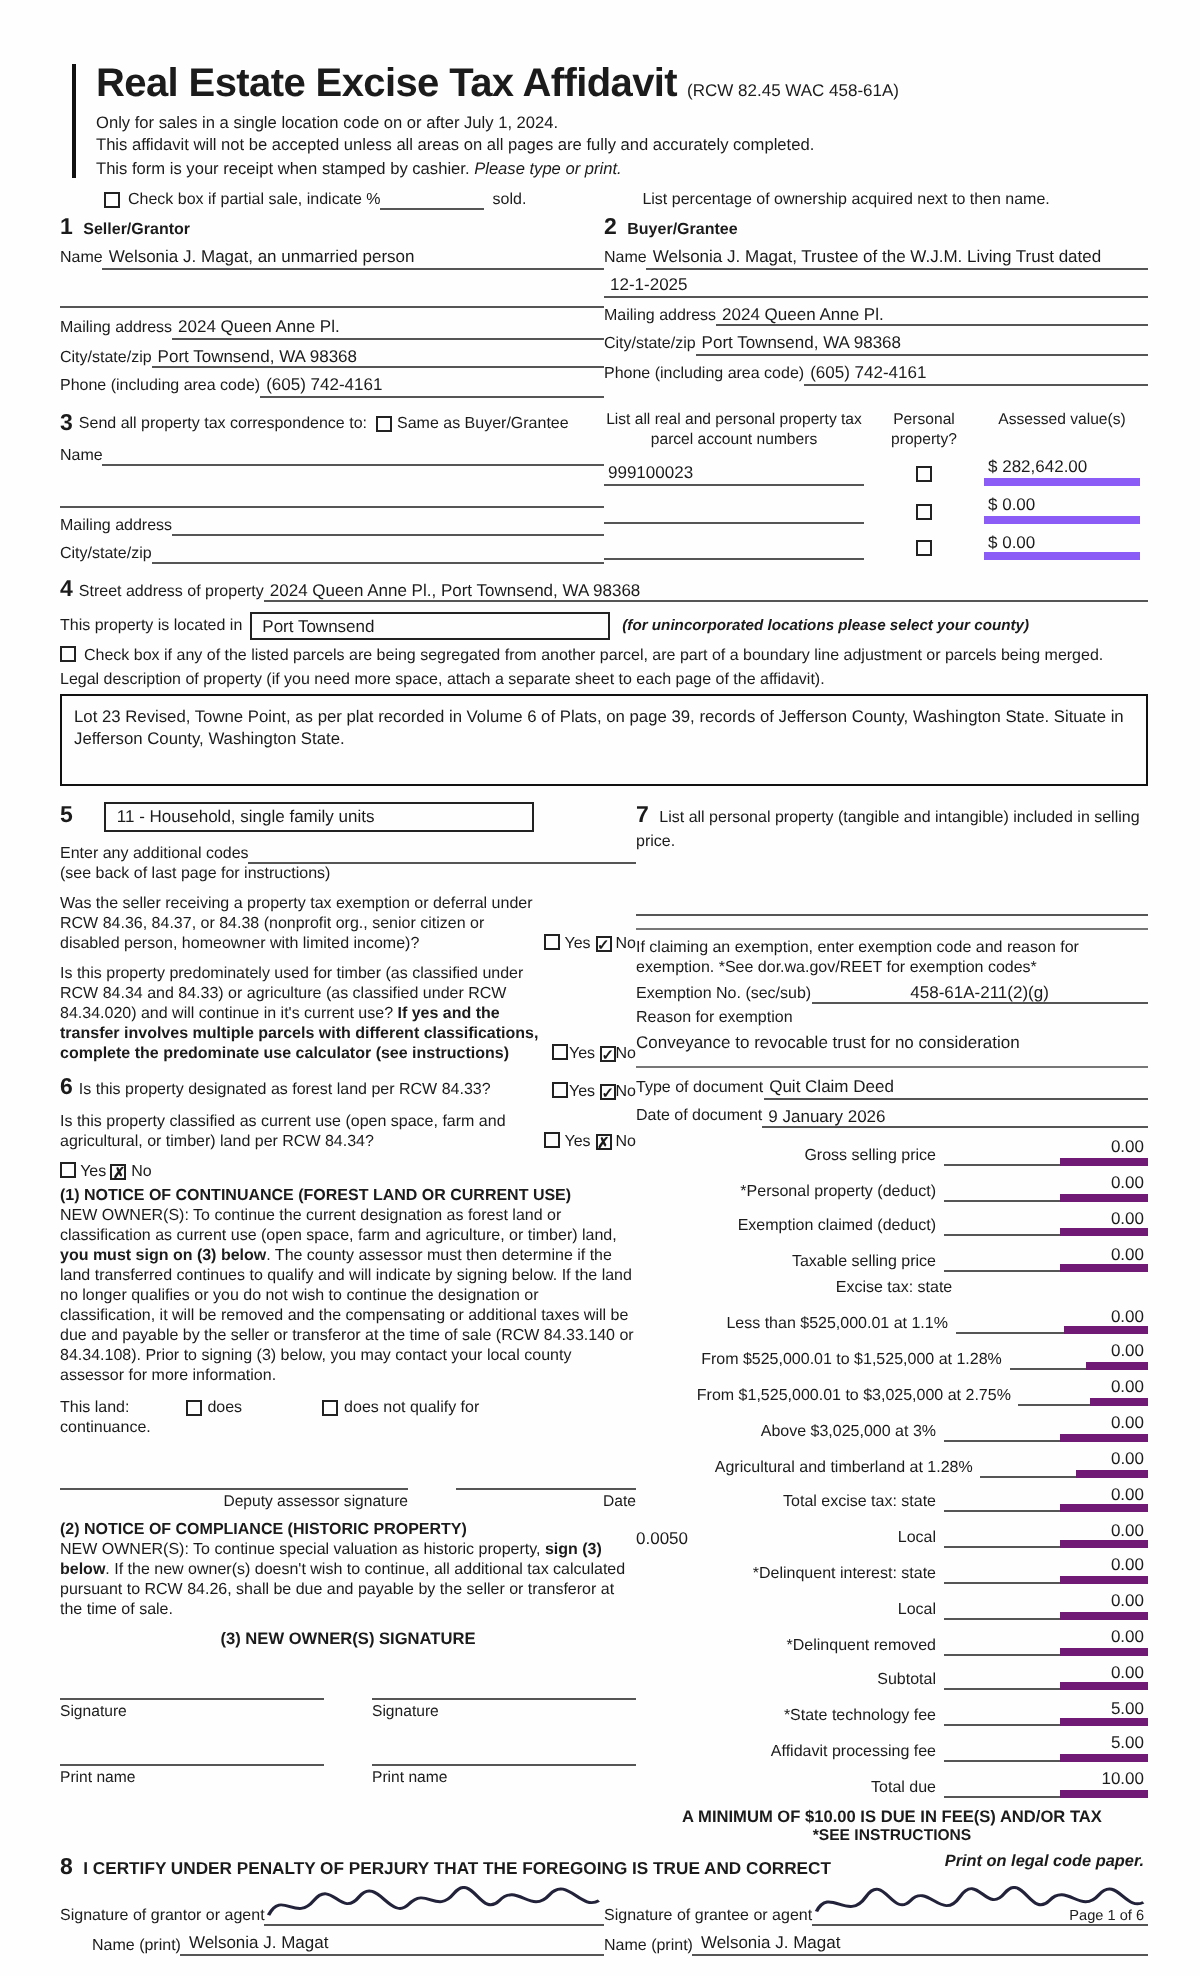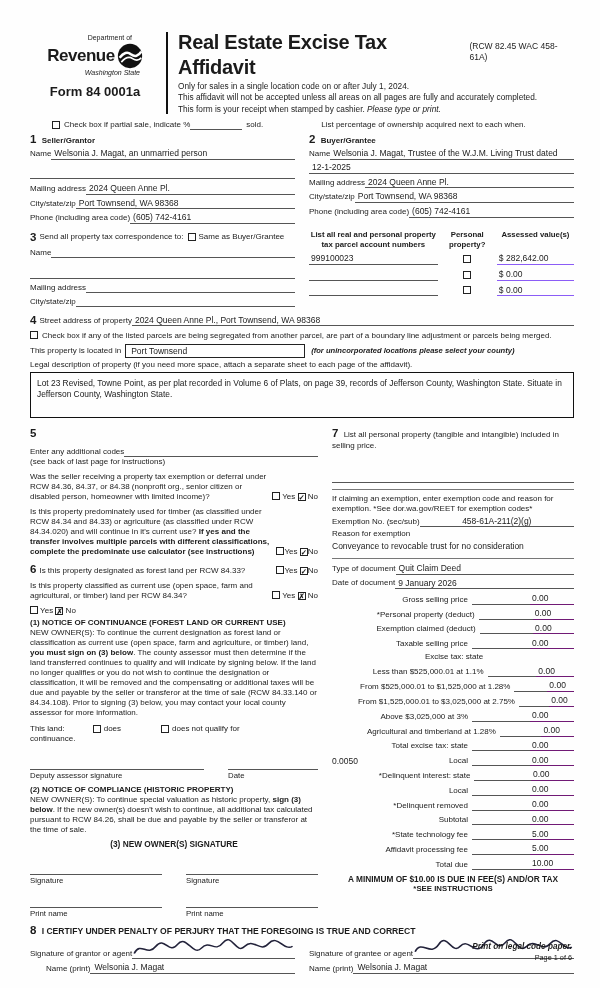--- a/index.html
+++ b/index.html
@@ -27,97 +27,84 @@
   .sub { font-size:8.3px; margin-top:1px; }
   .it { font-style:italic; }
   
   .row { display:flex; align-items:center; }
   .cb { display:inline-block; width:8px; height:8px; border:1px solid #222; background:#fff;
         font-size:7.5px; line-height:7px; text-align:center; vertical-align:-1px; font-weight:bold; }
   .fld { border-bottom:1px solid #555; flex:1; min-height:10px; padding:0 3px; }
   .lbl { white-space:nowrap; }
   .secnum { font-size:11.5px; font-weight:bold; margin-right:3px; }
   .fill { font-size:8.5px; }
-  .two-col { display:flex; gap:14px; }
+  .two-col { display:flex; }
   .col { flex:1; min-width:0; }
   .mt2{margin-top:2px}.mt3{margin-top:3px}.mt4{margin-top:4px}.mt6{margin-top:6px}.mt8{margin-top:8px}
   .small { font-size:7.6px; }
   .b { font-weight:bold; }
   
-  .parcel-head { display:flex; font-weight:bold; font-size:7.8px; text-align:center; }
+  .parcel-head { display:flex; font-weight:normal; font-size:7.8px; text-align:center; }
   .parcel-row { display:flex; align-items:flex-end; margin-top:4px; }
   .pr-num { width:130px; border-bottom:1px solid #555; min-height:10px; padding:0 2px; }
   .pr-cb { width:60px; text-align:center; }
-  .pr-val { width:78px; border-bottom:1px solid #8b5cf6; text-align:left; padding:0 2px; min-height:10px; }
+  .pr-val { width:78px; border-bottom:4px solid #8b5cf6; text-align:left; padding:0 2px; min-height:10px; }
   
   .box { border:1.3px solid #222; padding:1px 5px; }
   .legal-box { border:1.4px solid #111; padding:5px 6px 18px 6px; margin-top:2px; font-size:8.4px; }
   
   .q { display:flex; gap:4px; margin-top:5px; }
   .q-text { flex:1; }
   .q-ans { white-space:nowrap; align-self:flex-end; }
   
   .tax-row { display:flex; align-items:flex-end; margin-top:3.2px; }
   .tax-rate { width:46px; font-size:8.5px; }
   .tax-label { flex:1; text-align:right; white-space:nowrap; padding-left:2px; }
   .tax-line { width:58px; border-bottom:1px solid #555; margin-left:4px; }
-  .tax-value { width:44px; border-bottom:1px solid #701a75; padding:0 2px; }
+  .tax-value { width:44px; text-align:right; border-bottom:4px solid #701a75; padding:0 2px; }
   .tax-row.center { justify-content:center; }
   .tax-row.center .tax-label { flex:0 0 auto; text-align:center; }
   
   .sig-line { display:flex; align-items:flex-end; }
   .sig-svg { height:20px; margin-bottom:-4px; }
   .underfld { border-bottom:1px solid #555; flex:1; min-height:10px; position:relative; }
   .pair { display:flex; gap:24px; }
   .pair .half { flex:1; }
   .cap { font-size:7.8px; margin-top:1px; }
   hr.thin { border:none; border-top:1px solid #777; margin:6px 0 4px 0; }
   .print-note { position:absolute; right:28px; bottom:26px; text-align:right; }
   .print-note .n1 { font-style:italic; font-weight:bold; font-size:8.2px; }
-  .print-note .n2 { font-size:7.3px; margin-top:1px; }
+  .print-note .n2 { font-size:7.3px; margin-top:17px; }
   .center-b { text-align:center; font-weight:bold; font-size:8.3px; }
   .center-s { text-align:center; font-size:7.8px; }
 </style>
 </head>
 <body>
 
 <div class="page">
 
   <div class="hdr">
-    <div class="hdr-left">
-      <div class="dept-sm">Department of</div>
-      <div class="rev-row">
-        <span class="rev-name">Revenue</span>
-        <svg class="logo" viewBox="0 0 30 30">
-          <circle cx="15" cy="15" r="14" fill="#111"></circle>
-          <path d="M3 17 Q10 8 16 13 Q23 18 28 10" stroke="#fff" stroke-width="3" fill="none"></path>
-          <path d="M5 22 Q12 14 18 18 Q24 22 28 17" stroke="#fff" stroke-width="2" fill="none"></path>
-        </svg>
-      </div>
-      <div class="wa-state">Washington State</div>
-      <div class="form-no">Form 84 0001a</div>
-    </div>
     <div class="hdr-div"></div>
     <div class="hdr-right">
       <div class="title-row">
         <span class="title">Real Estate Excise Tax Affidavit</span>
         <span class="title-ref">(RCW 82.45 WAC 458-61A)</span>
       </div>
       <div class="sub">Only for sales in a single location code on or after July 1, 2024.</div>
       <div class="sub">This affidavit will not be accepted unless all areas on all pages are fully and accurately completed.</div>
       <div class="sub"><span>This form is your receipt when stamped by cashier. </span><span class="it">Please type or print.</span></div>
     </div>
   </div>
 
   <div class="row" style="margin:4px 0 2px 22px;">
     <span class="cb"></span>
     <span class="lbl" style="margin-left:4px;">Check box if partial sale, indicate %</span>
     <span class="fld" style="max-width:52px;"></span>
     <span class="lbl" style="margin-left:4px;">sold.</span>
-    <span class="lbl" style="margin-left:58px;">List percentage of ownership acquired next to each when.</span>
+    <span class="lbl" style="margin-left:58px;">List percentage of ownership acquired next to then name.</span>
   </div>
 
   <div class="two-col">
     <div class="col">
       <div><span class="secnum">1</span>
            <span class="b">Seller/Grantor</span></div>
       <div class="row mt2">
           <span class="lbl">Name</span>
         <span class="fld fill">Welsonia J. Magat, an unmarried person</span>
         </div>
@@ -214,38 +201,39 @@
         </div>
     </div>
   </div>
 
   <div class="mt6">
     <div class="row">
         <span class="secnum">4</span>
       <span class="lbl">Street address of property</span>
       <span class="fld fill">2024 Queen Anne Pl., Port Townsend, WA 98368</span>
       </div>
-    <div class="row mt3" style="align-items:flex-start;">
-      <span class="cb"></span>
-      <span style="margin-left:4px;">Check box if any of the listed parcels are being segregated from another parcel, are part of a boundary line adjustment or parcels being merged.</span>
-      </div>
     <div class="row mt3" style="align-items:center;">
       <span class="lbl">This property is located in</span>
       <span class="box fill" style="width:180px; margin-left:4px;">Port Townsend</span>
       <span class="lbl it b small" style="margin-left:6px;">(for unincorporated locations please select your county)</span>
       </div>
+    <div class="row mt3" style="align-items:flex-start;">
+      <span class="cb"></span>
+      <span style="margin-left:4px;">Check box if any of the listed parcels are being segregated from another parcel, are part of a boundary line adjustment or parcels being merged.</span>
+      </div>
     <div class="mt2">Legal description of property (if you need more space, attach a separate sheet to each page of the affidavit).</div>
     <div class="legal-box">Lot 23 Revised, Towne Point, as per plat recorded in Volume 6 of Plats, on page 39, records of Jefferson County, Washington State. Situate in Jefferson County, Washington State.</div>
   </div>
 
   <div class="two-col mt8">
 
     <div class="col" style="flex:0 0 288px;">
       <div class="row">
         <span class="secnum" style="margin-right:16px;">5</span>
+        <span class="box fill" style="width:215px;">11 - Household, single family units</span>
       </div>
       <div class="row mt6">
           <span class="lbl">Enter any additional codes</span>
         <span class="fld"></span>
         </div>
       <div>(see back of last page for instructions)</div>
 
       <div class="q">
         <span class="q-text">Was the seller receiving a property tax exemption or deferral under RCW 84.36, 84.37, or 84.38 (nonprofit org., senior citizen or disabled person, homeowner with limited income)?</span>
         <span class="q-ans"><span class="cb"></span> <span>Yes</span>
@@ -277,21 +265,21 @@
 
       <div class="row mt6">
         <span class="lbl">This land:</span>
         <span class="cb" style="margin-left:28px;"></span>
         <span style="margin-left:3px;">does</span>
         <span class="cb" style="margin-left:40px;"></span>
         <span style="margin-left:3px;">does not qualify for</span>
       </div>
       <div>continuance.</div>
 
-      <div class="pair" style="margin-top:16px;">
+      <div class="pair" style="margin-top:16px;text-align:right;">
         <div class="half">
           <div class="underfld"></div>
           <div class="cap">Deputy assessor signature</div>
         </div>
         <div class="half" style="flex:0 0 90px;">
           <div class="underfld"></div>
           <div class="cap">Date</div>
         </div>
       </div>
 

